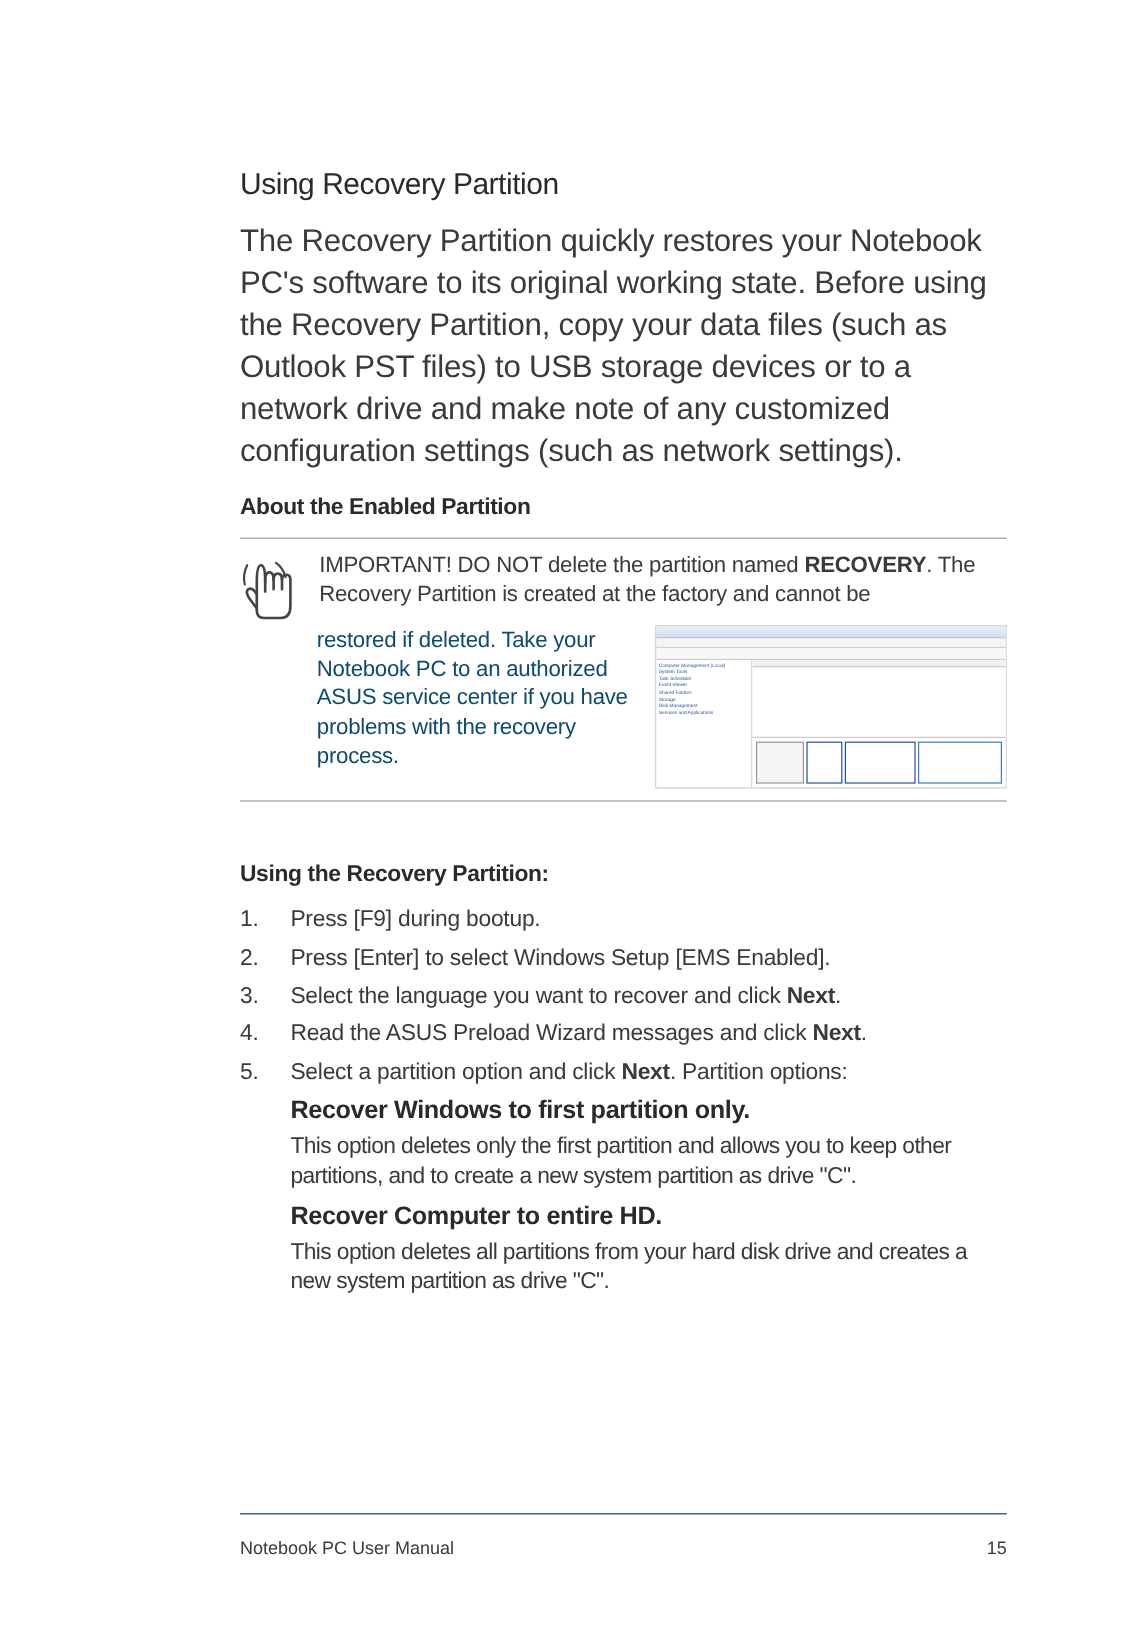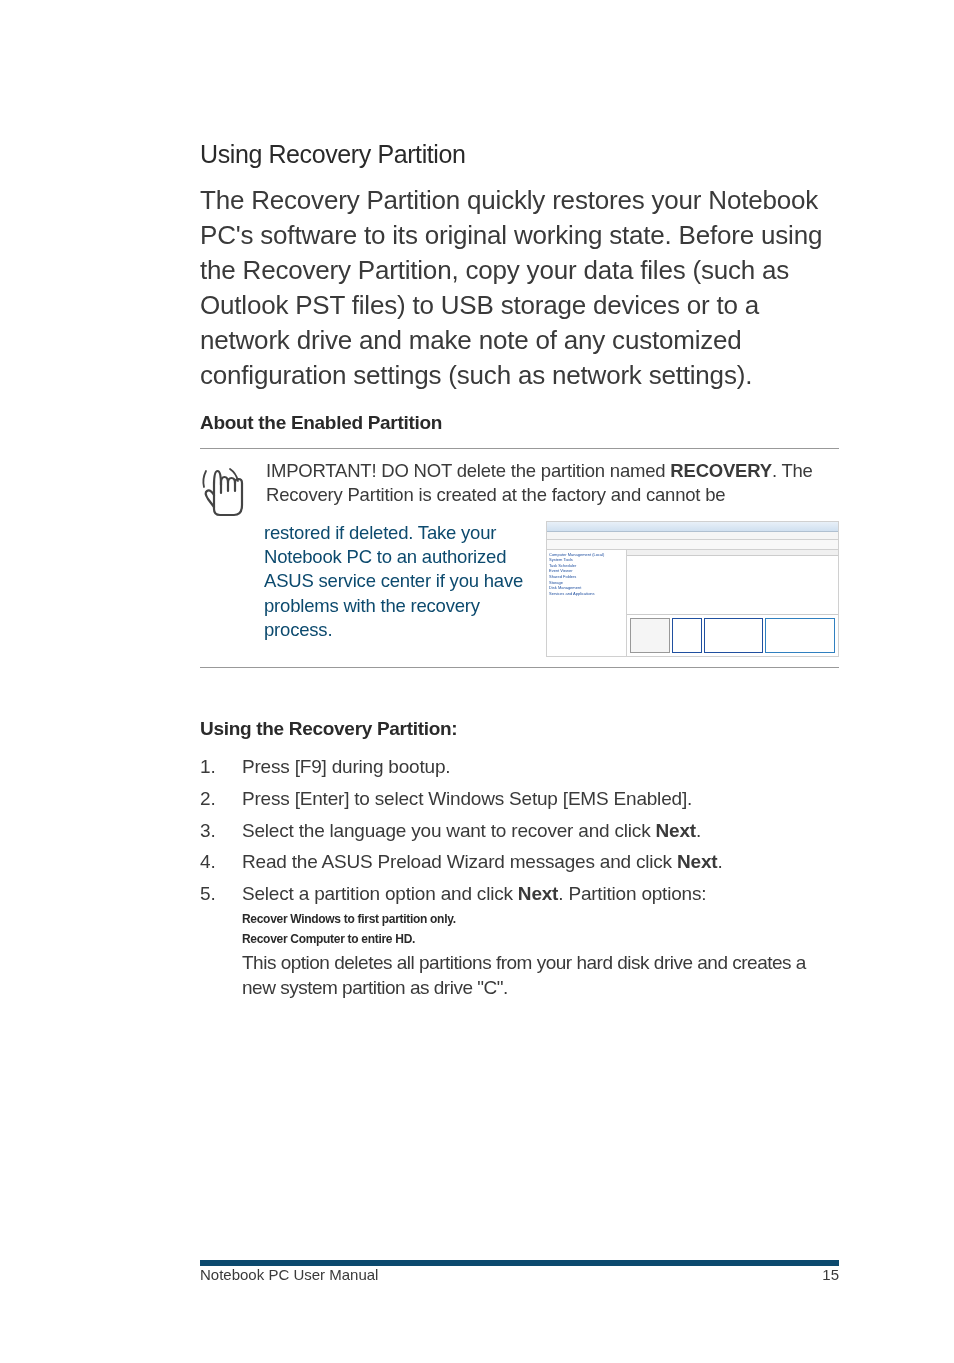--- a/index.html
+++ b/index.html
@@ -185,38 +185,38 @@
       content: counter(item) ".";
       position: absolute;
       left: 0;
       font-size: 19px;
     }
     .sub-block {
       margin-top: 3px;
     }
     .sub-title {
       font-weight: 700;
-      font-size: 12px;
+      font-size: 21px;
       color: #2a2a2a;
       margin-bottom: 3px;
       letter-spacing: -0.3px;
     }
     .sub-body {
       font-size: 19px;
       line-height: 1.28;
       letter-spacing: -0.5px;
       margin-bottom: 6px;
     }
     .footer {
       position: absolute;
-      bottom: 80px;
+      bottom: 64px;
       left: 200px;
       right: 115px;
-      border-top: 6px solid #0c4a6e;
-      padding-top: 0;
+      border-top: 1px solid #0c4a6e;
+      padding-top: 20px;
       display: flex;
       justify-content: space-between;
       font-size: 15px;
       color: #3a3a3a;
     }
   </style>
 </head>
 <body>
 
 <div class="page">
@@ -283,20 +283,21 @@
   <h4>Using the Recovery Partition:</h4>
   <ol>
     <li>Press [F9] during bootup.</li>
     <li>Press [Enter] to select Windows Setup [EMS Enabled].</li>
     <li><span>Select the language you want to recover and click </span><span class="bold">Next</span><span>.</span></li>
     <li><span>Read the ASUS Preload Wizard messages and click </span><span class="bold">Next</span><span>.</span></li>
     <li>
       <span>Select a partition option and click </span><span class="bold">Next</span><span>. Partition options:</span>
       <div class="sub-block">
         <div class="sub-title">Recover Windows to first partition only.</div>
+        <div class="sub-body">This option deletes only the first partition and allows you to keep other partitions, and to create a new system partition as drive "C".</div>
         <div class="sub-title">Recover Computer to entire HD.</div>
         <div class="sub-body">This option deletes all partitions from your hard disk drive and creates a new system partition as drive "C".</div>
       </div>
     </li>
   </ol>
 </div>
 
 <div class="footer">
   <span>Notebook PC User Manual</span>
   <span>15</span>

